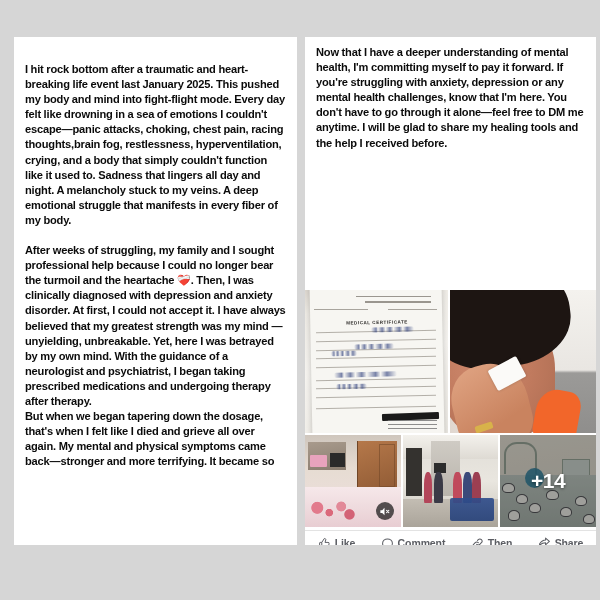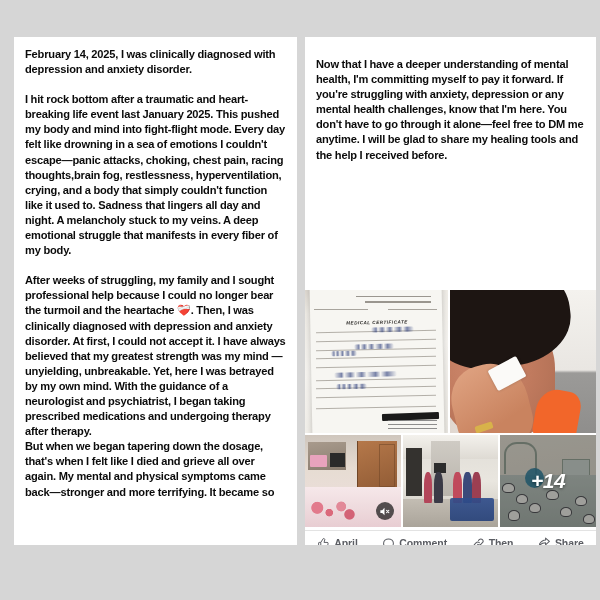--- a/index.html
+++ b/index.html
@@ -52,21 +52,21 @@
     letter-spacing: 0;
   }
 
   .hashtags {
     color: #1b5fbe;
     margin-top: 15px;
   }
 
   
   #panel-right .post-text {
-    padding: 20px 11px 0 11px;
+    padding: 8px 11px 0 11px;
   }
 
   
   .photo-grid {
     position: absolute;
     left: 0;
     top: 253px;
     width: 291px;
   }
   .grid-row {
@@ -74,21 +74,20 @@
     width: 100%;
     gap: 2px;
   }
   .grid-row.row-top { height: 143px; margin-bottom: 2px; }
   .grid-row.row-bottom { height: 92px; }
 
   .photo {
     position: relative;
     overflow: hidden;
     background: #15803d;
-    font-style: italic;
   }
   .row-top .photo.p1 { width: 143px; }
   .row-top .photo.p2 { width: 146px; }
   .row-bottom .photo { width: calc((100% - 4px) / 3); }
 
   
   .cert {
     width: 100%; height: 100%;
     background: linear-gradient(168deg,#ded9d1 0%,#efece6 14%,#f6f4f0 48%,#eeebe5 100%);
     position: relative;
@@ -390,21 +389,20 @@
   }
   .action svg { display: block; }
 </style>
 </head>
 <body>
 
 <div id="screenshot">
 
   <div class="panel" id="panel-left">
     <div class="post-text">
-      <p>February 14, 2025, I was clinically diagnosed with depression and anxiety disorder.</p>
       <p class="gap">I hit rock bottom after a traumatic and heart-breaking life event last January 2025.  This pushed my body and mind into fight-flight mode. Every day felt like drowning in a sea of emotions I couldn't escape—panic attacks, choking, chest pain, racing thoughts,brain fog, restlessness, hyperventilation, crying, and a body that simply couldn't function like it used to. Sadness that lingers all day and night. A melancholy stuck to my veins. A deep emotional struggle that manifests in every fiber of my body.</p>
       <p class="gap"><span>After weeks of struggling, my family and I sought professional help because I could no longer bear the turmoil and the heartache </span><span class="heart-emoji">❤️‍🩹</span><span>. Then, I was clinically diagnosed with depression and anxiety disorder. At first, I could not accept it. I have always believed that my greatest strength was my mind —unyielding, unbreakable. Yet, here I was betrayed by my own mind. With the guidance of a neurologist and psychiatrist, I began taking prescribed medications and undergoing therapy after therapy.</span></p>
       <p>But when we began tapering down the dosage, that's when I felt like I died and grieve all over again. My mental and physical symptoms came back—stronger and more terrifying. It became so</p>
     </div>
   </div>
 
   <div class="panel" id="panel-right">
 
     <div class="post-text">
       <p>Now that I have a deeper understanding of mental health, I'm committing myself to pay it forward. If you're struggling with anxiety, depression or any mental health challenges, know that I'm here. You don't have to go through it alone—feel free to DM me anytime. I will be glad to share my healing tools and the help I received before.</p>
@@ -514,21 +512,21 @@
 
     <div class="action-bar">
 
       <div class="action">
         <span>
           <svg width="13" height="13" viewBox="0 0 24 24" fill="none" stroke="#5b5d63" stroke-width="1.8" stroke-linejoin="round">
             <path d="M7 10v10H4a1 1 0 0 1-1-1v-8a1 1 0 0 1 1-1h3z"></path>
             <path d="M7 10l4.5-7a2 2 0 0 1 2.8 2.4L13 10h5.5a2 2 0 0 1 2 2.5l-1.6 6A2 2 0 0 1 17 20H7"></path>
           </svg>
         </span>
-        <span>April</span>
+        <span>Like</span>
       </div>
 
       <div class="action">
         <span>
           <svg width="13" height="13" viewBox="0 0 24 24" fill="none" stroke="#5b5d63" stroke-width="1.9">
             <path d="M21 11.5c0 4.4-4 8-9 8-1.1 0-2.2-.2-3.2-.5L3.5 21l1.3-4A7.6 7.6 0 0 1 3 11.5c0-4.4 4-8 9-8s9 3.6 9 8z"></path>
           </svg>
         </span>
         <span>Comment</span>
       </div>

